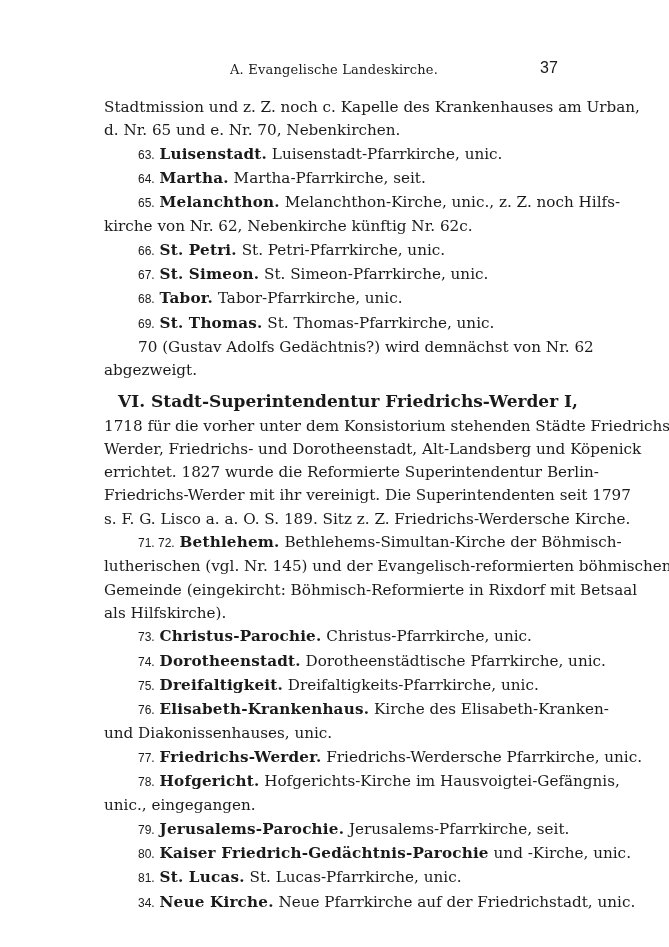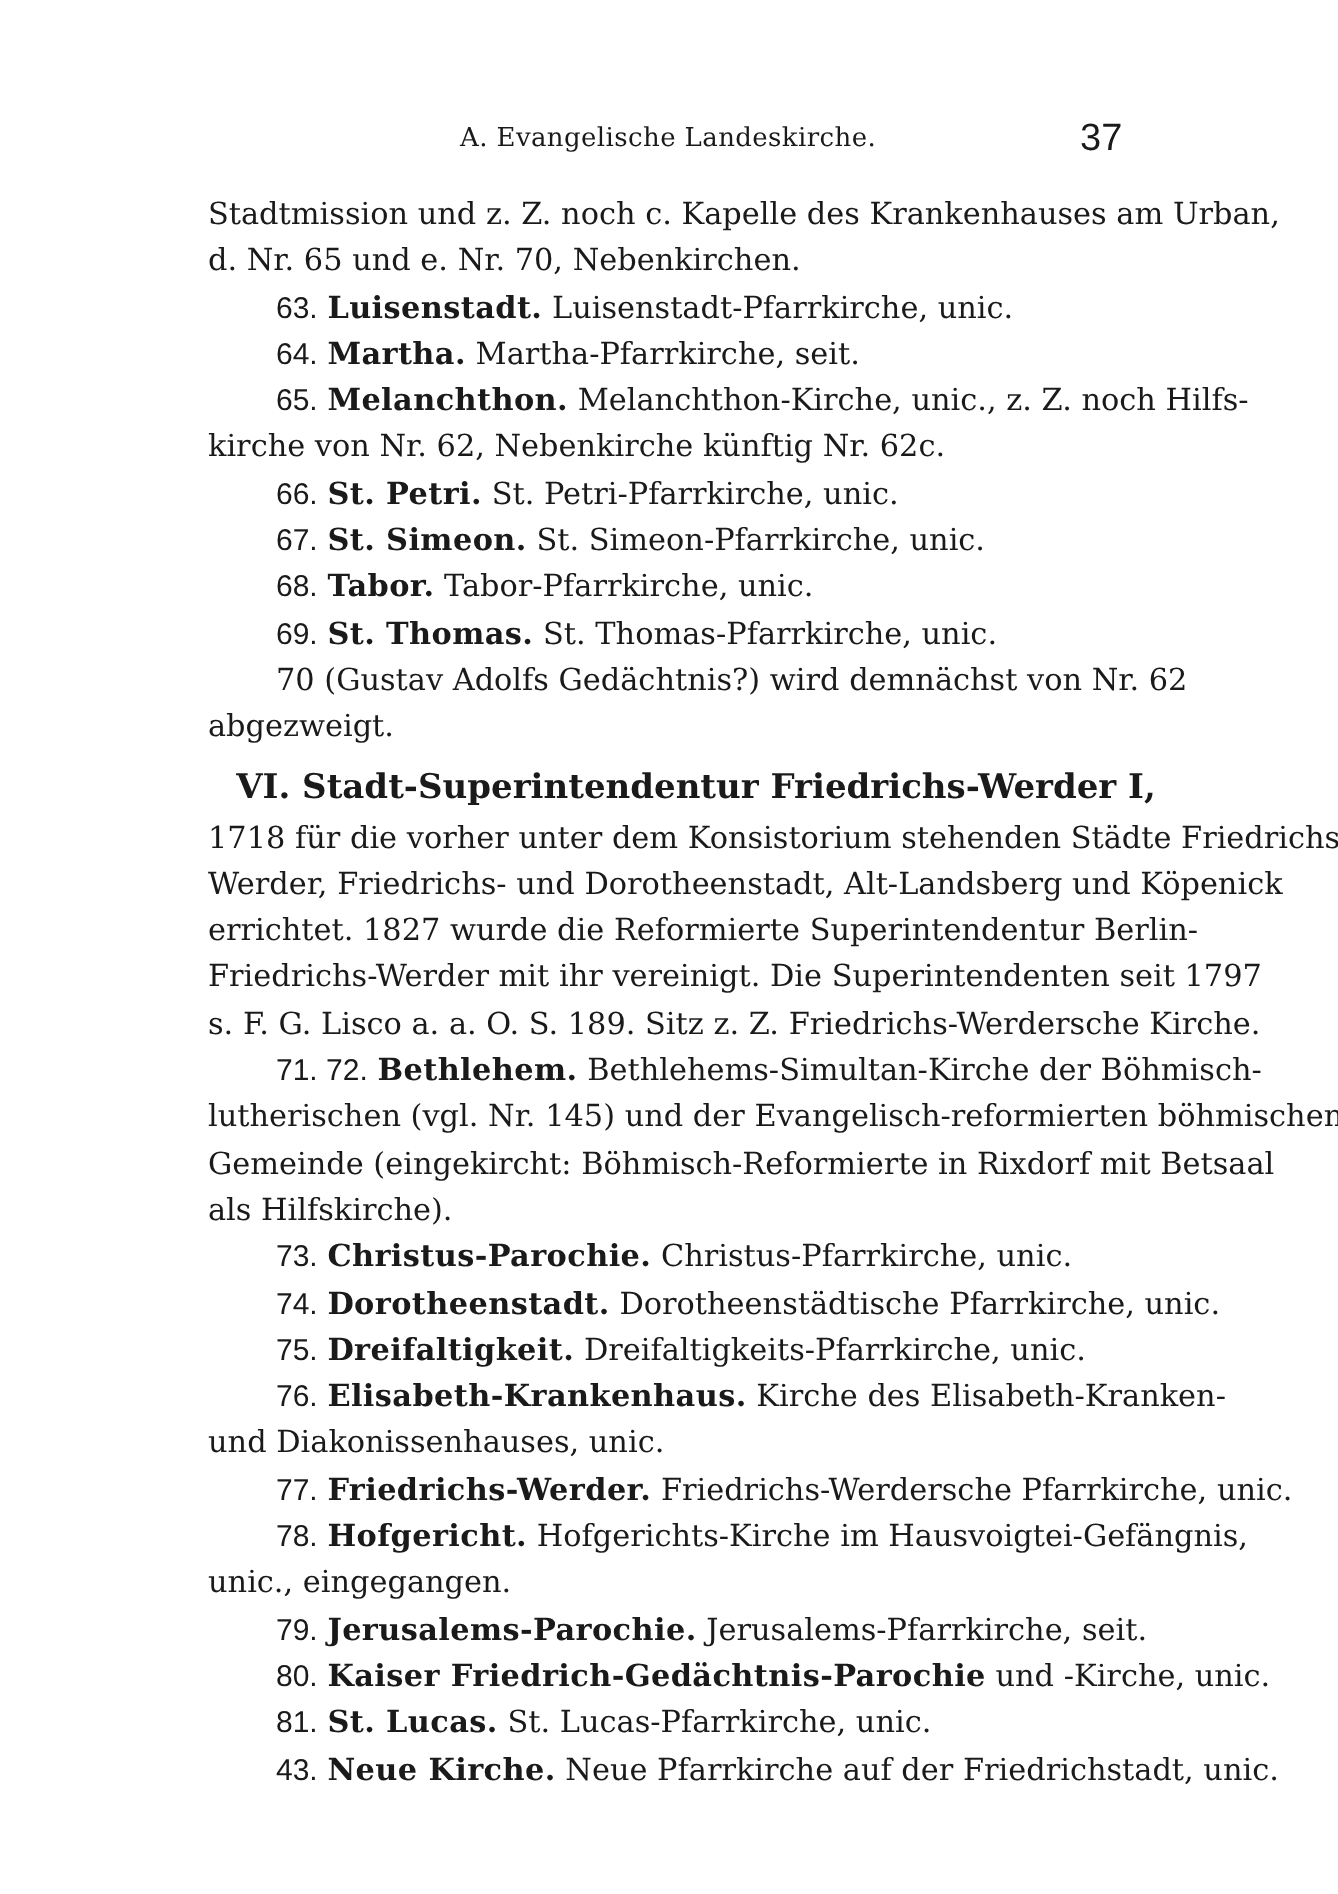--- a/index.html
+++ b/index.html
@@ -1,26 +1,26 @@
 <!DOCTYPE html>
 <html><head>
 <meta charset="utf-8">
 <style>
   html, body { margin:0; padding:0; background:#fff; }
   body { width:669px; height:947px; position:relative; overflow:hidden;
          font-family:"DejaVu Serif", "Liberation Serif", serif; color:#1a1a1a; }
   .page { position:absolute; left:0; top:0; width:529px; height:947px; }
   .running-head { position:absolute; top:62px; left:0; width:669px; height:22px; }
   .rh-title { position:absolute; left:230px; top:0; font-size:13px; letter-spacing:0.2px; }
-  .rh-page { position:absolute; left:540px; top:-3px; font-size:19px; font-family:"Liberation Sans", sans-serif; }
+  .rh-page { position:absolute; left:540px; top:-3px; font-size:16px; font-family:"Liberation Sans", sans-serif; }
   .body { position:absolute; left:76px; top:96px; width:488px;margin-left:28px; }
   .line { font-size:15.2px; line-height:23.3px; white-space:nowrap; text-align:justify; text-align-last:justify; }
   .line.last { text-align-last:left; }
   .line.ind { padding-left:34px; }
-  .num { font-family:"Liberation Sans", sans-serif; font-size:15px; }
+  .num { font-family:"Liberation Sans", sans-serif; font-size:12px; }
   .nm { font-weight:bold; letter-spacing:0.2px; }
   .sec { font-weight:bold; font-size:17px; line-height:28px; text-align:left; text-align-last:center; padding-top:4px; }
 </style>
 </head>
 <body>
 
 <div class="page">
   <div class="running-head">
     <span class="rh-title">A. Evangelische Landeskirche.</span>
     <span class="rh-page">37</span>
@@ -52,16 +52,16 @@
       <div class="line ind last"><span class="num">74.</span> <span class="nm">Dorotheenstadt.</span> <span>Dorotheenstädtische Pfarrkirche, unic.</span></div>
       <div class="line ind last"><span class="num">75.</span> <span class="nm">Dreifaltigkeit.</span> <span>Dreifaltigkeits-Pfarrkirche, unic.</span></div>
       <div class="line ind"><span class="num">76.</span> <span class="nm">Elisabeth-Krankenhaus.</span> <span>Kirche des Elisabeth-Kranken-</span></div>
       <div class="line last"><span>und Diakonissenhauses, unic.</span></div>
       <div class="line ind"><span class="num">77.</span> <span class="nm">Friedrichs-Werder.</span> <span>Friedrichs-Werdersche Pfarrkirche, unic.</span></div>
       <div class="line ind"><span class="num">78.</span> <span class="nm">Hofgericht.</span> <span>Hofgerichts-Kirche im Hausvoigtei-Gefängnis,</span></div>
       <div class="line last"><span>unic., eingegangen.</span></div>
       <div class="line ind last"><span class="num">79.</span> <span class="nm">Jerusalems-Parochie.</span> <span>Jerusalems-Pfarrkirche, seit.</span></div>
       <div class="line ind"><span class="num">80.</span> <span class="nm">Kaiser Friedrich-Gedächtnis-Parochie</span> <span>und -Kirche, unic.</span></div>
       <div class="line ind last"><span class="num">81.</span> <span class="nm">St. Lucas.</span> <span>St. Lucas-Pfarrkirche, unic.</span></div>
-      <div class="line ind"><span class="num">43.</span> <span class="nm">Neue Kirche.</span> <span>Neue Pfarrkirche auf der Friedrichstadt, unic.</span></div>
+      <div class="line ind"><span class="num">34.</span> <span class="nm">Neue Kirche.</span> <span>Neue Pfarrkirche auf der Friedrichstadt, unic.</span></div>
       <div class="sec"></div>
     </div>
 </div>
 
 </body></html>

